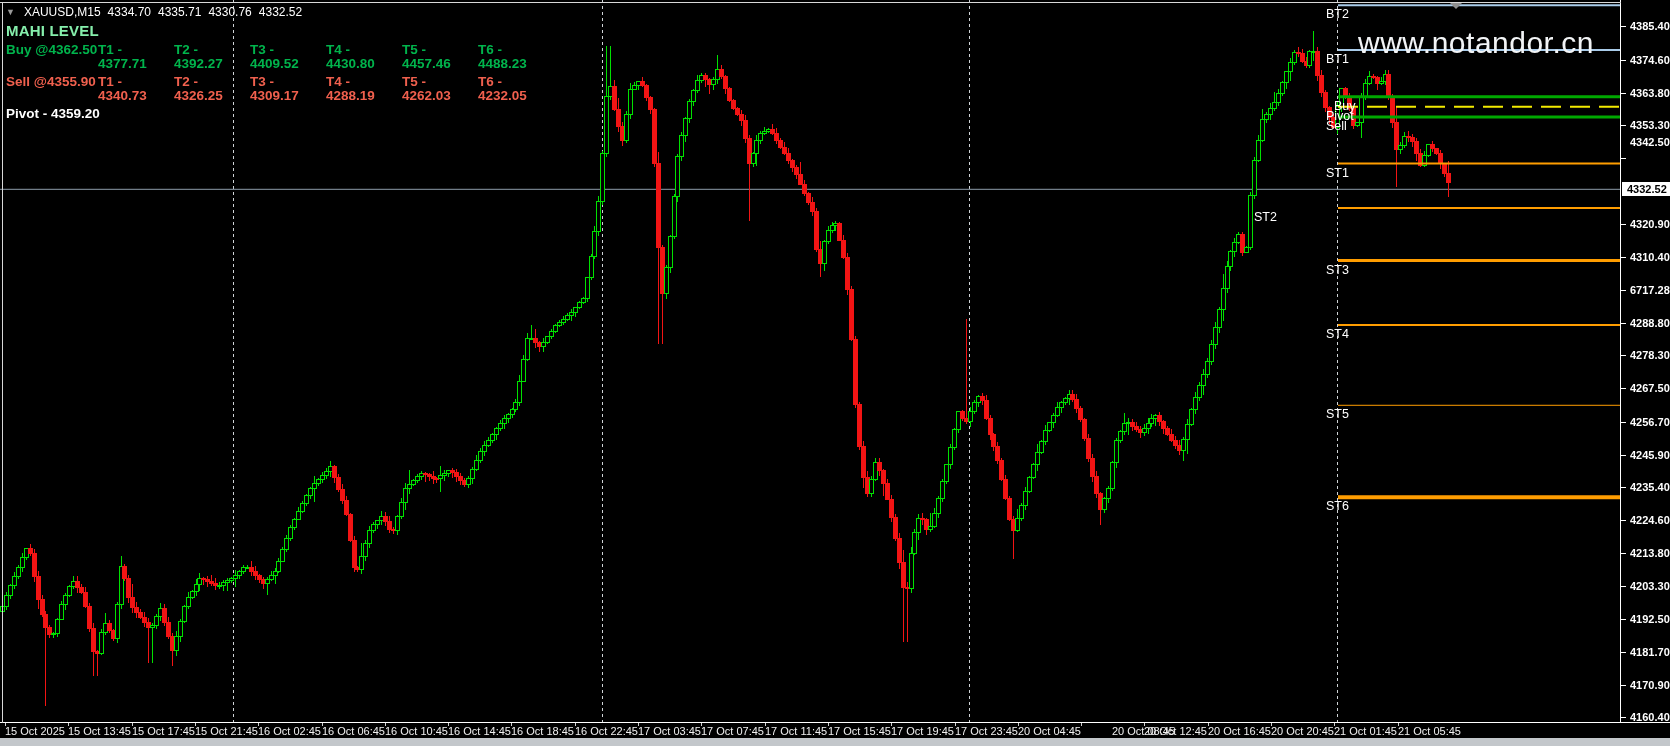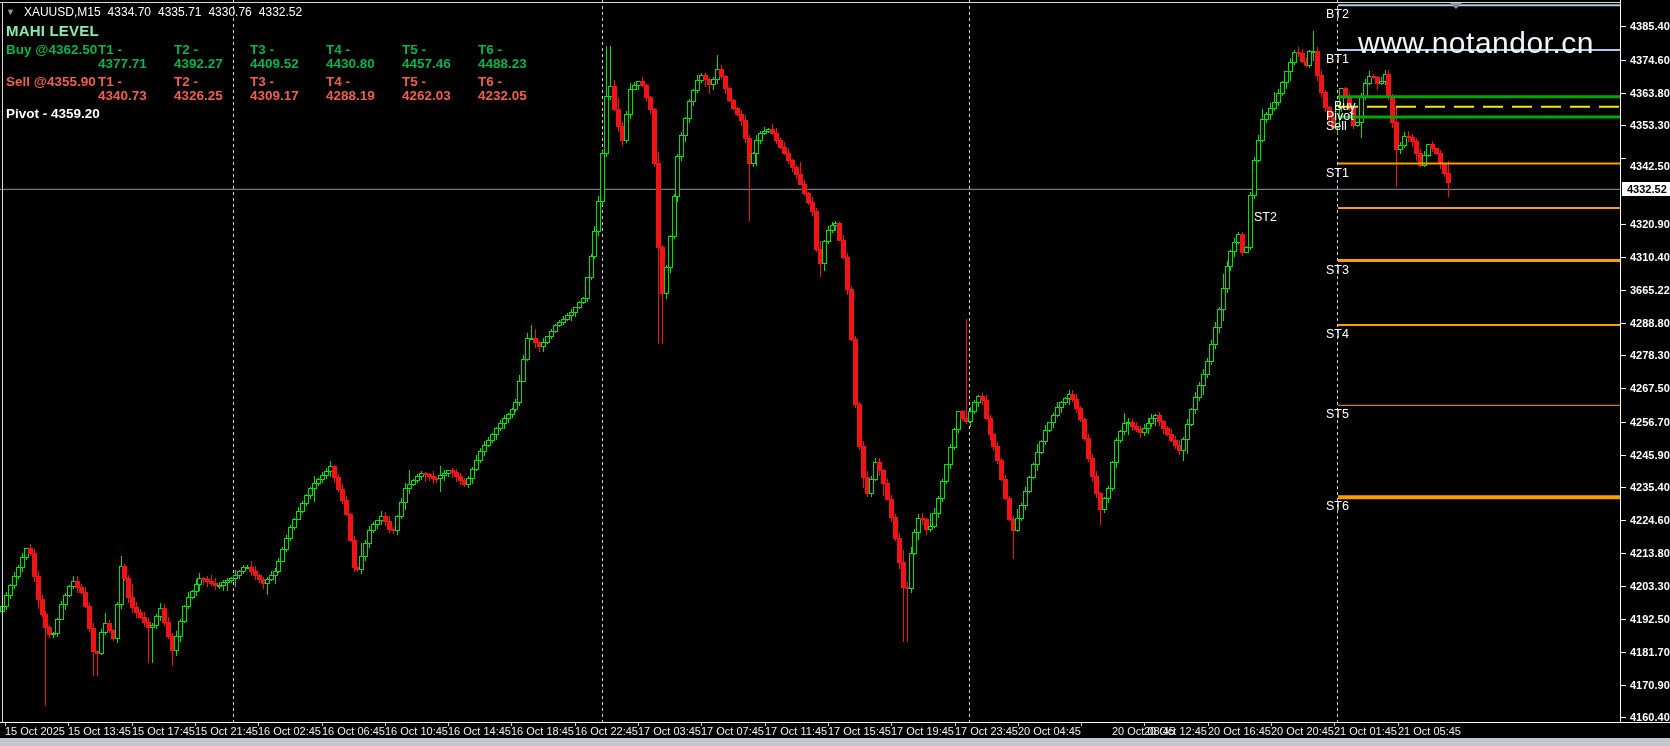--- a/index.html
+++ b/index.html
@@ -858,27 +858,27 @@
     <div id="current-price-badge" style="top: 182px;">4332.52</div>
   <div class="price-tickmark" style="top: 26px;"></div>
       <div class="price-tick" style="top: 20px;">4385.40</div>
       <div class="price-tickmark" style="top: 60px;"></div>
       <div class="price-tick" style="top: 54px;">4374.60</div>
       <div class="price-tickmark" style="top: 93px;"></div>
       <div class="price-tick" style="top: 87px;">4363.80</div>
       <div class="price-tickmark" style="top: 125px;"></div>
       <div class="price-tick" style="top: 119px;">4353.30</div>
       <div class="price-tickmark" style="top: 158px;"></div>
-      <div class="price-tick" style="top: 160px; text-align: center;">4342.50</div>
+      <div class="price-tick" style="top: 136px; text-align: center;">4342.50</div>
       <div class="price-tickmark" style="top: 224px;"></div>
       <div class="price-tick" style="top: 218px;">4320.90</div>
       <div class="price-tickmark" style="top: 257px;"></div>
       <div class="price-tick" style="top: 251px;">4310.40</div>
       <div class="price-tickmark" style="top: 290px;"></div>
-      <div class="price-tick" style="top: 284px;">3665.22</div>
+      <div class="price-tick" style="top: 284px;">6717.28</div>
       <div class="price-tickmark" style="top: 323px;"></div>
       <div class="price-tick" style="top: 317px;">4288.80</div>
       <div class="price-tickmark" style="top: 355px;"></div>
       <div class="price-tick" style="top: 349px;">4278.30</div>
       <div class="price-tickmark" style="top: 388px;"></div>
       <div class="price-tick" style="top: 382px;">4267.50</div>
       <div class="price-tickmark" style="top: 422px;"></div>
       <div class="price-tick" style="top: 416px;">4256.70</div>
       <div class="price-tickmark" style="top: 455px;"></div>
       <div class="price-tick" style="top: 449px;">4245.90</div>

